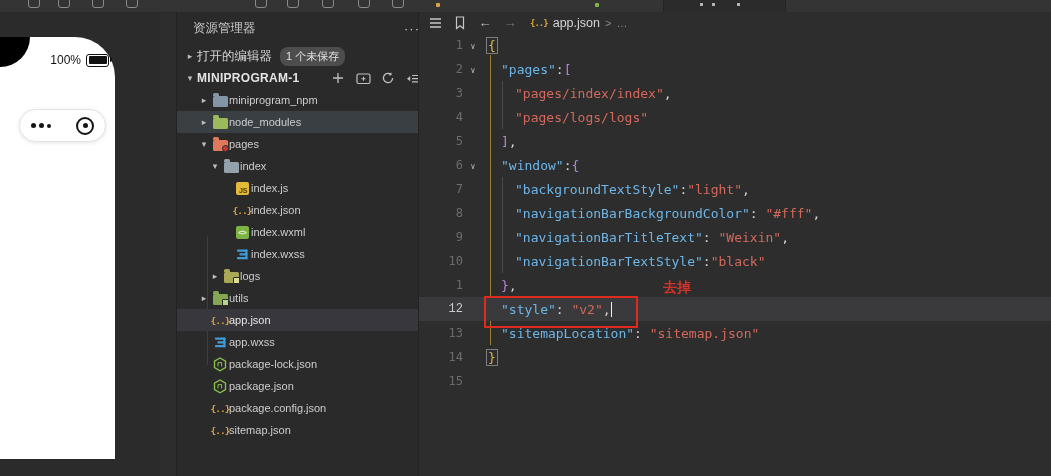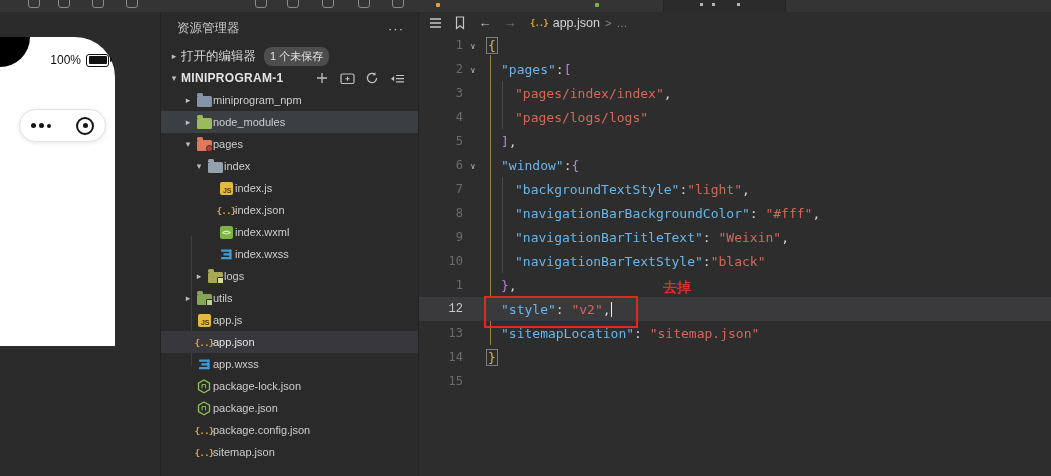--- a/index.html
+++ b/index.html
@@ -10,40 +10,40 @@
   
   .topstrip{position:absolute;left:0;top:0;width:1051px;height:12px;background:#343434;
             border-bottom:1px solid #262626;overflow:hidden;}
   .tab-seg{position:absolute;top:0;height:12px;background:#2b2b2b;border-left:1px solid #242424;border-right:1px solid #242424;}
   .frag{position:absolute;top:-6px;width:10px;height:12px;border:1.5px solid #8a8a8a;border-radius:3px;}
   .fragdot{position:absolute;width:4px;height:4px;top:3px;border-radius:1px;}
   .fragtxt{position:absolute;width:3px;height:3px;top:3px;background:#b5b5b5;}
 
   
   .simpanel{position:absolute;left:0;top:12px;width:160px;height:464px;background:#2b2b2b;}
-  .phone{position:absolute;left:0;top:25px;width:115px;height:309px;background:#ffffff;
+  .phone{position:absolute;left:0;top:25px;width:115px;height:422px;background:#ffffff;
          border-top-right-radius:40px;}
   .notch{position:absolute;left:0;top:0;width:30px;height:30px;background:#000;border-bottom-right-radius:100%;}
   .battrow{position:absolute;top:16px;right:6px;display:flex;align-items:center;gap:5px;}
   .battpct{font-size:12px;color:#111;}
   .batt{width:21px;height:11px;border:1.5px solid #111;border-radius:3px;position:relative;}
   .batt-fill{position:absolute;inset:1.5px;background:#111;border-radius:1px;}
   .batt-nub{position:absolute;right:-4px;top:2.5px;width:2.5px;height:5px;background:#111;border-radius:0 2px 2px 0;}
   .capsule{position:absolute;left:19px;top:72px;width:87px;height:33px;background:#fff;border:1.5px solid #e3e3e3;
            border-radius:18px;display:flex;align-items:center;justify-content:space-between;
            padding:0 11px;box-sizing:border-box;box-shadow:0 1px 4px rgba(0,0,0,.10);}
   .dots{display:flex;align-items:center;gap:3px;}
   .dots i{width:5px;height:5px;background:#151515;border-radius:50%;}
   .dots i:last-child{width:4px;height:4px;}
   .target{width:18px;height:18px;border:2.5px solid #151515;border-radius:50%;position:relative;box-sizing:border-box;}
   .target::after{content:"";position:absolute;left:50%;top:50%;width:5px;height:5px;margin:-2.5px 0 0 -2.5px;
                  background:#151515;border-radius:50%;}
 
   
-  .explorer{position:absolute;left:160px;top:12px;width:258px;height:464px;background:#2a2a2b;
+  .explorer{position:absolute;left:176px;top:12px;width:258px;height:464px;background:#2a2a2b;
             border-left:1px solid #222;box-sizing:border-box;color:#cdcdcd;}
   .exp-header{display:flex;align-items:center;height:33px;padding:0 14px 0 16px;}
   .exp-title{flex:1;font-size:12.5px;color:#c9c9c9;}
   .exp-more{color:#cfcfcf;font-size:13px;letter-spacing:1px;cursor:pointer;}
   .exp-row{display:flex;align-items:center;height:22px;}
   .chev{width:14px;flex:none;text-align:center;color:#bdbdbd;font-size:9px;}
   .oe-label{font-size:12.5px;color:#d5d5d5;margin-right:8px;}
   .badge{background:#4d4d4d;color:#e3e3e3;font-size:11px;border-radius:8px;padding:2px 6px;}
   .proj-name{font-size:12px;font-weight:bold;color:#e4e4e4;letter-spacing:.3px;flex:1;}
   .proj-actions{display:flex;align-items:center;gap:9px;padding-right:13px;}
@@ -259,27 +259,20 @@
           <span class="tlabel">logs</span>
         </div>
         <div class="trow" style="padding-left: 20px;">
           <span class="chev">▸</span>
           <span class="ticon">
             <span class="folder" style="background: rgb(133, 166, 83);">
               <span class="fbadge" style="background: rgb(185, 212, 135);"></span>
             </span>
           </span>
           <span class="tlabel">utils</span>
-        </div>
-        <div class="trow" style="padding-left: 20px;">
-          <span class="chev"></span>
-          <span class="ticon">
-            <span class="fi-js">JS</span>
-          </span>
-          <span class="tlabel">app.js</span>
         </div>
         <div class="trow sel" style="padding-left: 20px;">
           <span class="chev"></span>
           <span class="ticon">
             <span class="fi-json">{..}</span>
           </span>
           <span class="tlabel">app.json</span>
         </div>
         <div class="trow" style="padding-left: 20px;">
           <span class="chev"></span>

